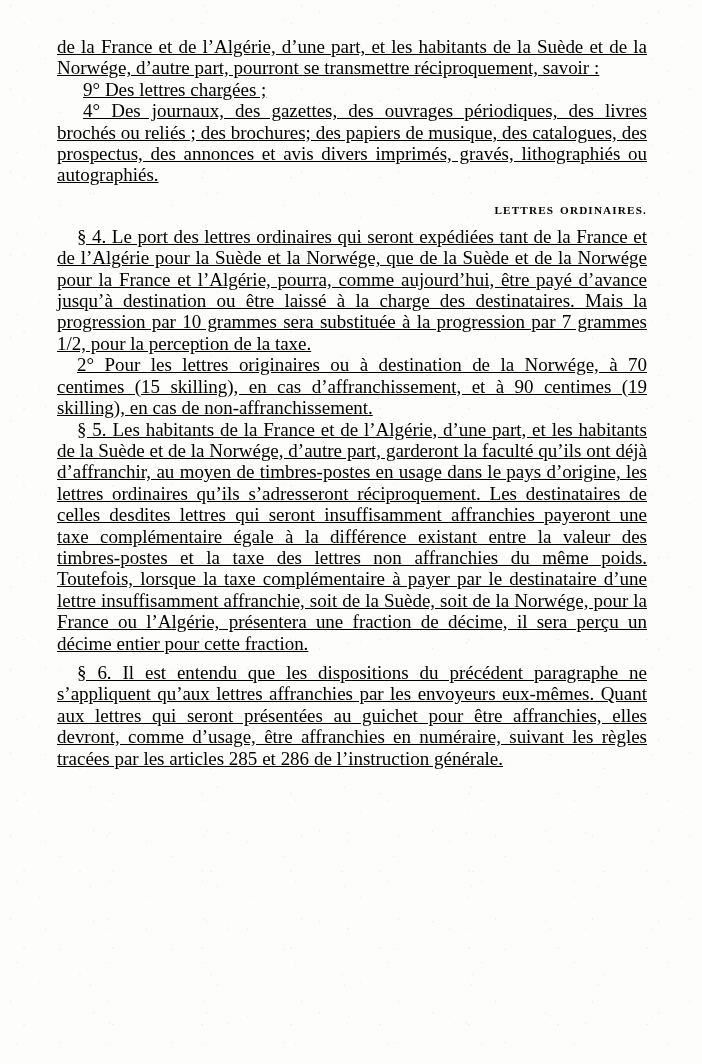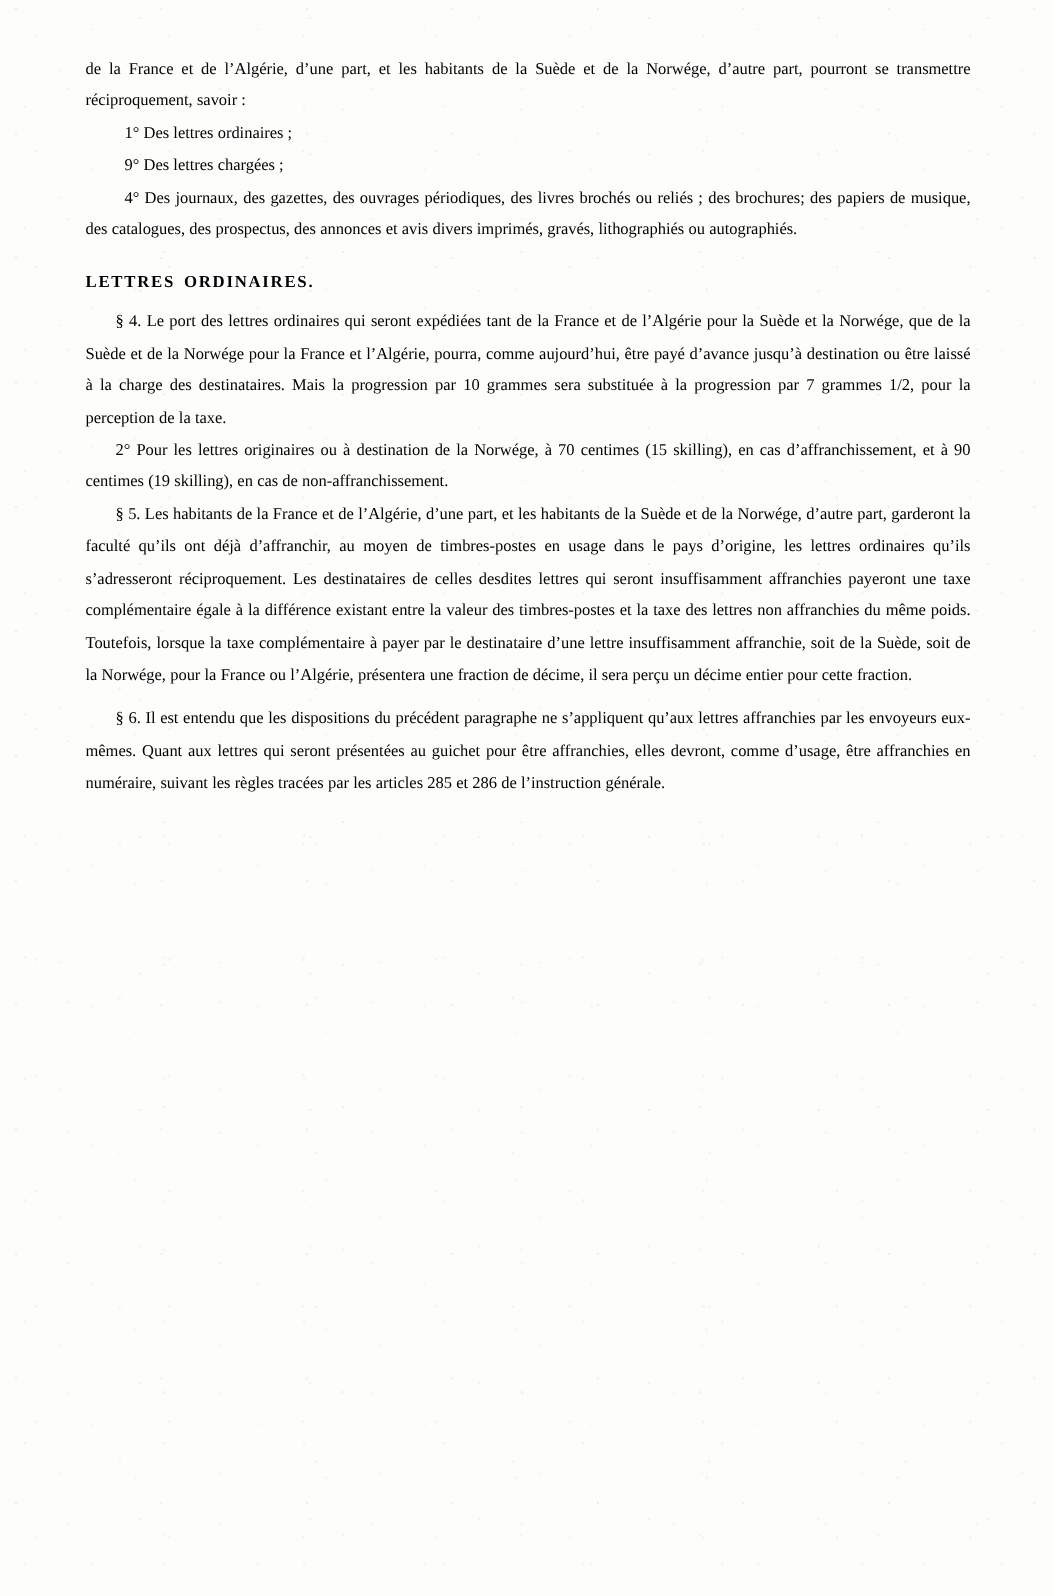--- a/index.html
+++ b/index.html
@@ -41,36 +41,37 @@
 
   #text-column {
     position: absolute;
     left: 57px;
     top: 36px;
     width: 590px;
   }
 
   .para {
     margin: 0;
-    font-size: 11px;
+    font-size: 19px;
     line-height: 21.4px;
     text-align: justify;
     text-justify: inter-word;
     letter-spacing: -0.02px;
     word-spacing: 0.1px;
+    text-decoration: underline;
   }
   .para.indent { text-indent: 20px; }
   .para.numitem { text-indent: 26px; }
 
   .gap-before { margin-top: 8px; }
 
   
   .section-heading {
     margin: 17px 0 9px 0;
-    text-align: left;
+    text-align: right;
     font-size: 11.2px;
     font-weight: bold;
     letter-spacing: 1.15px;
     word-spacing: 2px;
     line-height: 14px;
     color: #0d0d0d;
   }
 
   
   .scan-ink {
@@ -80,21 +81,20 @@
 </head>
 <body>
 
 <div id="page">
   <div id="paper-grain"></div>
 
   <div id="text-column" class="scan-ink">
 
     <p class="para">de la France et de l’Algérie, d’une part, et les habitants de la Suède et de la Norwége, d’autre part, pourront se transmettre réciproquement, savoir :</p>
 
-    <p class="para numitem">1°  Des lettres ordinaires ;</p>
 
     <p class="para numitem">9°  Des lettres chargées ;</p>
 
 
     <p class="para numitem">4°  Des journaux, des gazettes, des ouvrages périodiques, des livres brochés ou reliés ; des brochures; des papiers de musique, des catalogues, des prospectus, des annonces et avis divers imprimés, gravés, lithographiés ou autographiés.</p>
 
     <h2 class="section-heading">LETTRES ORDINAIRES.</h2>
 
     <p class="para indent">§ 4. Le port des lettres ordinaires qui seront expédiées tant de la France et de l’Algérie pour la Suède et la Norwége, que de la Suède et de la Norwége pour la France et l’Algérie, pourra, comme aujourd’hui, être payé d’avance jusqu’à destination ou être laissé à la charge des destinataires. Mais la progression par 10 grammes sera substituée à la progression par 7 grammes 1/2, pour la perception de la taxe.</p>
 

